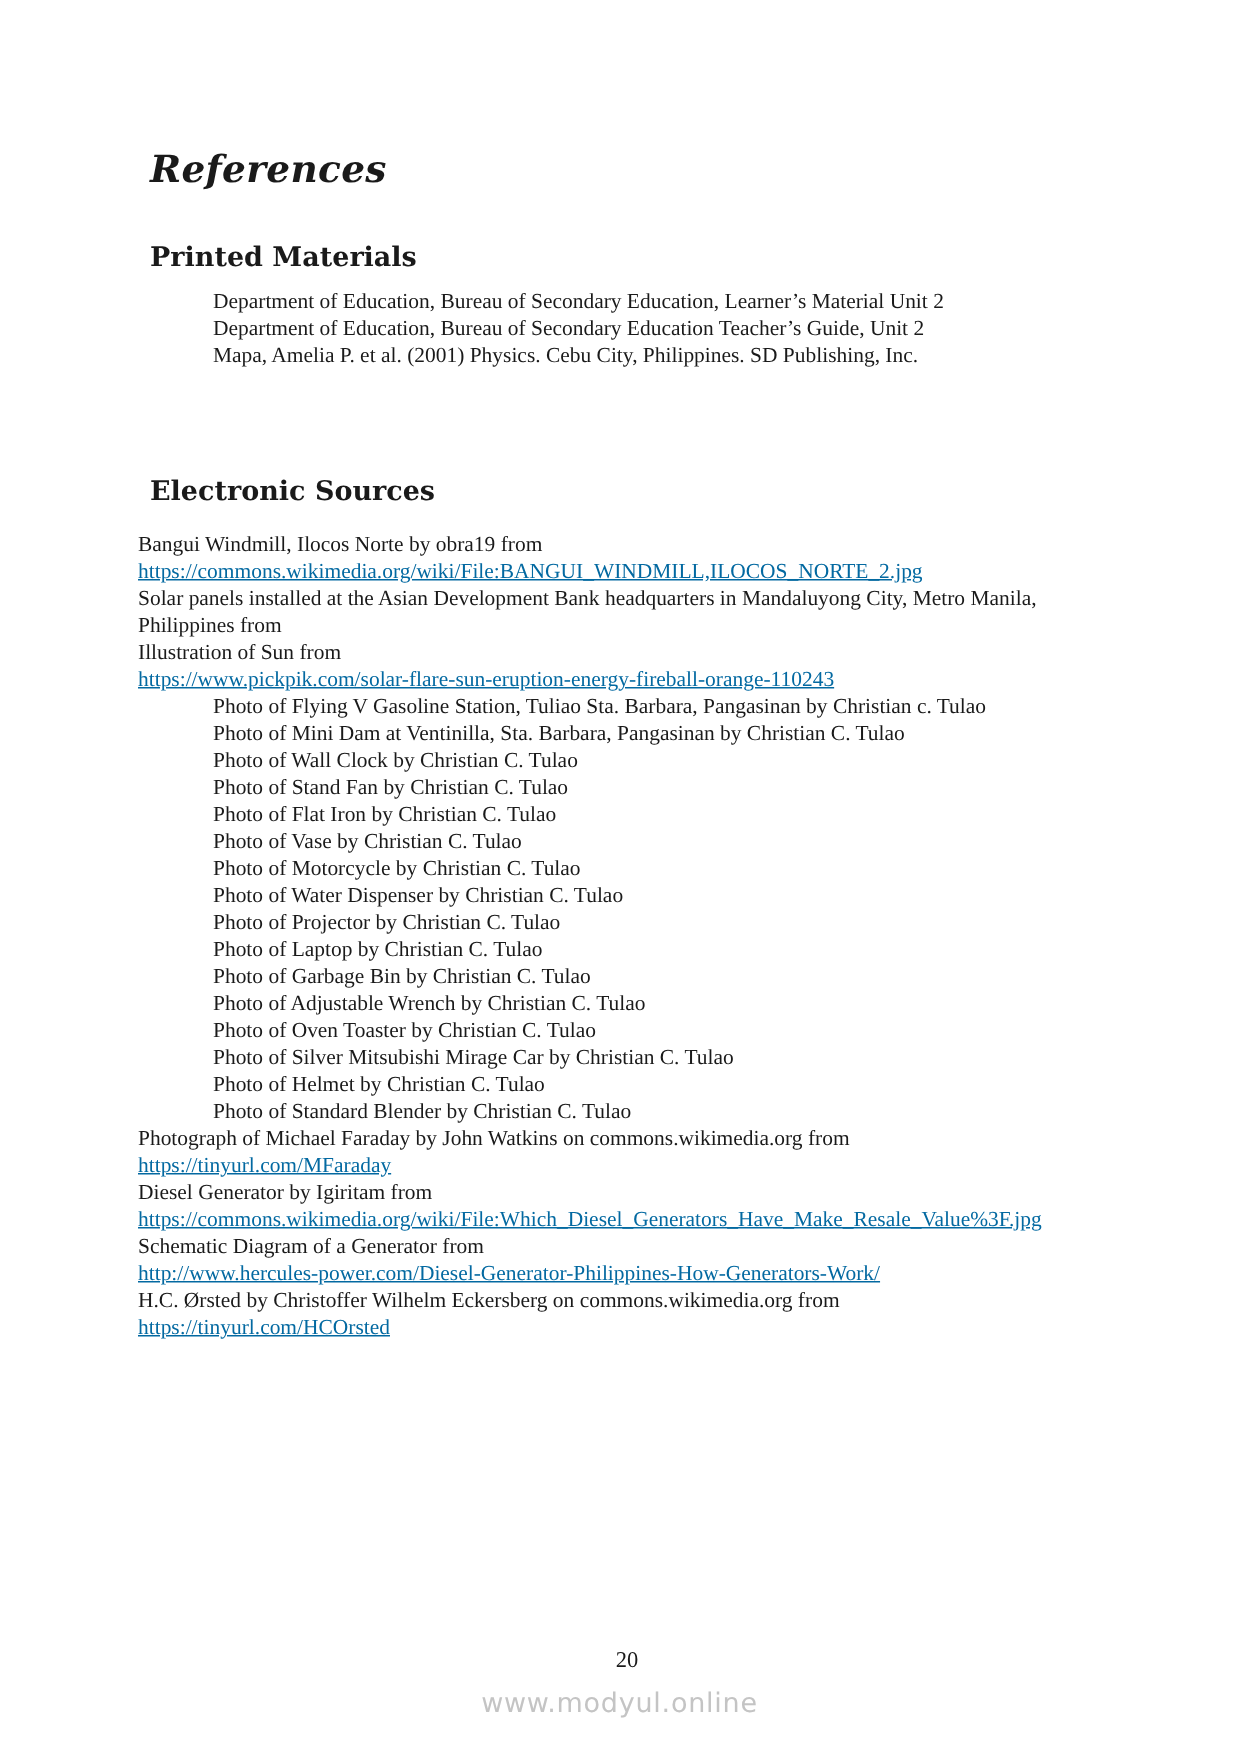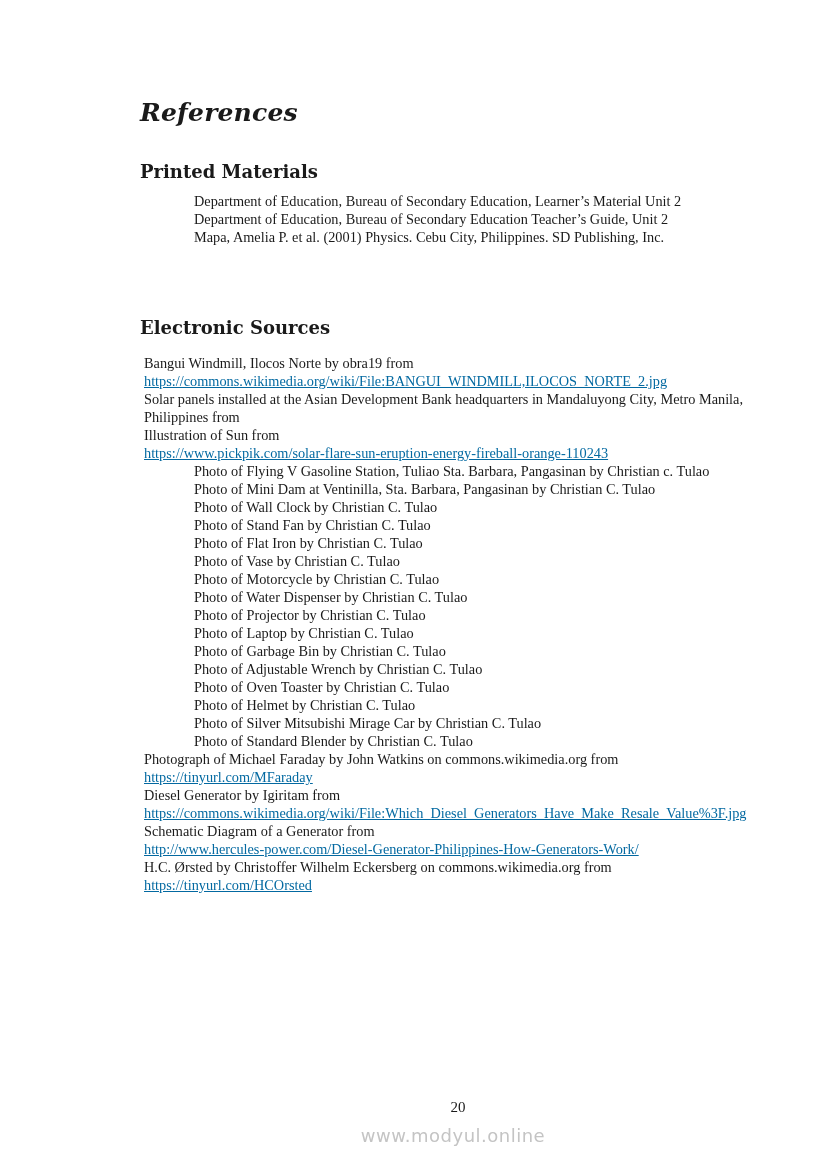--- a/index.html
+++ b/index.html
@@ -1,22 +1,22 @@
 <!DOCTYPE html>
 <html><head>
   <meta charset="utf-8">
   <style>
     html, body { margin: 0; padding: 0; background: #ffffff; }
     body { width: 826px; height: 1169px; position: relative; overflow: hidden;
            font-family: "DejaVu Serif", "Liberation Serif", serif; color: #1a1a1a; }
-    .page { position: absolute; left: 0; top: 0; width: 664px; height: 1169px; margin-left: 40px; }
+    .page { position: absolute; left: 0; top: 0; width: 664px; height: 1169px; }
     .title { position: absolute; left: 100px; top: 98px; font-size: 25px; font-weight: bold;
              font-style: italic; margin: 0; letter-spacing: 0.2px; }
     .section-head { position: absolute; left: 100px; font-size: 18px; font-weight: bold; margin: 0; }
-    .block { position: absolute; left: 104px; width: 630px; font-size: 14.3px; line-height: 18px;
+    .block { position: absolute; left: 92px; width: 630px; font-size: 14.3px; line-height: 18px;
              font-family: "Liberation Serif", "DejaVu Serif", serif; }
     .block .entry { margin: 0; }
     .indent { padding-left: 50px; }
     .url { text-decoration: underline; color: #0369a1; word-break: break-all; display: block; }
     .justify { text-align: justify; }
     .page-num { position: absolute; left: 0; width: 836px; top: 1099px; text-align: center;
                 font-size: 15px; font-family: "Liberation Serif", serif; }
     .watermark { position: absolute; left: 0; width: 826px; top: 1125px; text-align: center;
                  font-size: 18px; color: #c4c4c4; letter-spacing: 0.5px;
                  font-family: "DejaVu Sans", sans-serif; }
@@ -57,22 +57,22 @@
       <p class="entry">Photo of Stand Fan by Christian C. Tulao</p>
       <p class="entry">Photo of Flat Iron by Christian C. Tulao</p>
       <p class="entry">Photo of Vase by Christian C. Tulao</p>
       <p class="entry">Photo of Motorcycle by Christian C. Tulao</p>
       <p class="entry">Photo of Water Dispenser by Christian C. Tulao</p>
       <p class="entry">Photo of Projector by Christian C. Tulao</p>
       <p class="entry">Photo of Laptop by Christian C. Tulao</p>
       <p class="entry">Photo of Garbage Bin by Christian C. Tulao</p>
       <p class="entry">Photo of Adjustable Wrench by Christian C. Tulao</p>
       <p class="entry">Photo of Oven Toaster by Christian C. Tulao</p>
+      <p class="entry">Photo of Silver Mitsubishi Mirage Car by Christian C. Tulao</p>
       <p class="entry">Photo of Helmet by Christian C. Tulao</p>
-      <p class="entry">Photo of Silver Mitsubishi Mirage Car by Christian C. Tulao</p>
       <p class="entry">Photo of Standard Blender by Christian C. Tulao</p>
     </div>
 
     <div>
       <p class="entry">Photograph of Michael Faraday by John Watkins on commons.wikimedia.org from</p>
       <a class="url">https://tinyurl.com/MFaraday</a>
     </div>
     <div>
       <p class="entry">Diesel Generator by Igiritam from</p>
       <a class="url">https://commons.wikimedia.org/wiki/File:Which_Diesel_Generators_Have_Make_Resale_Value%3F.jpg</a>

